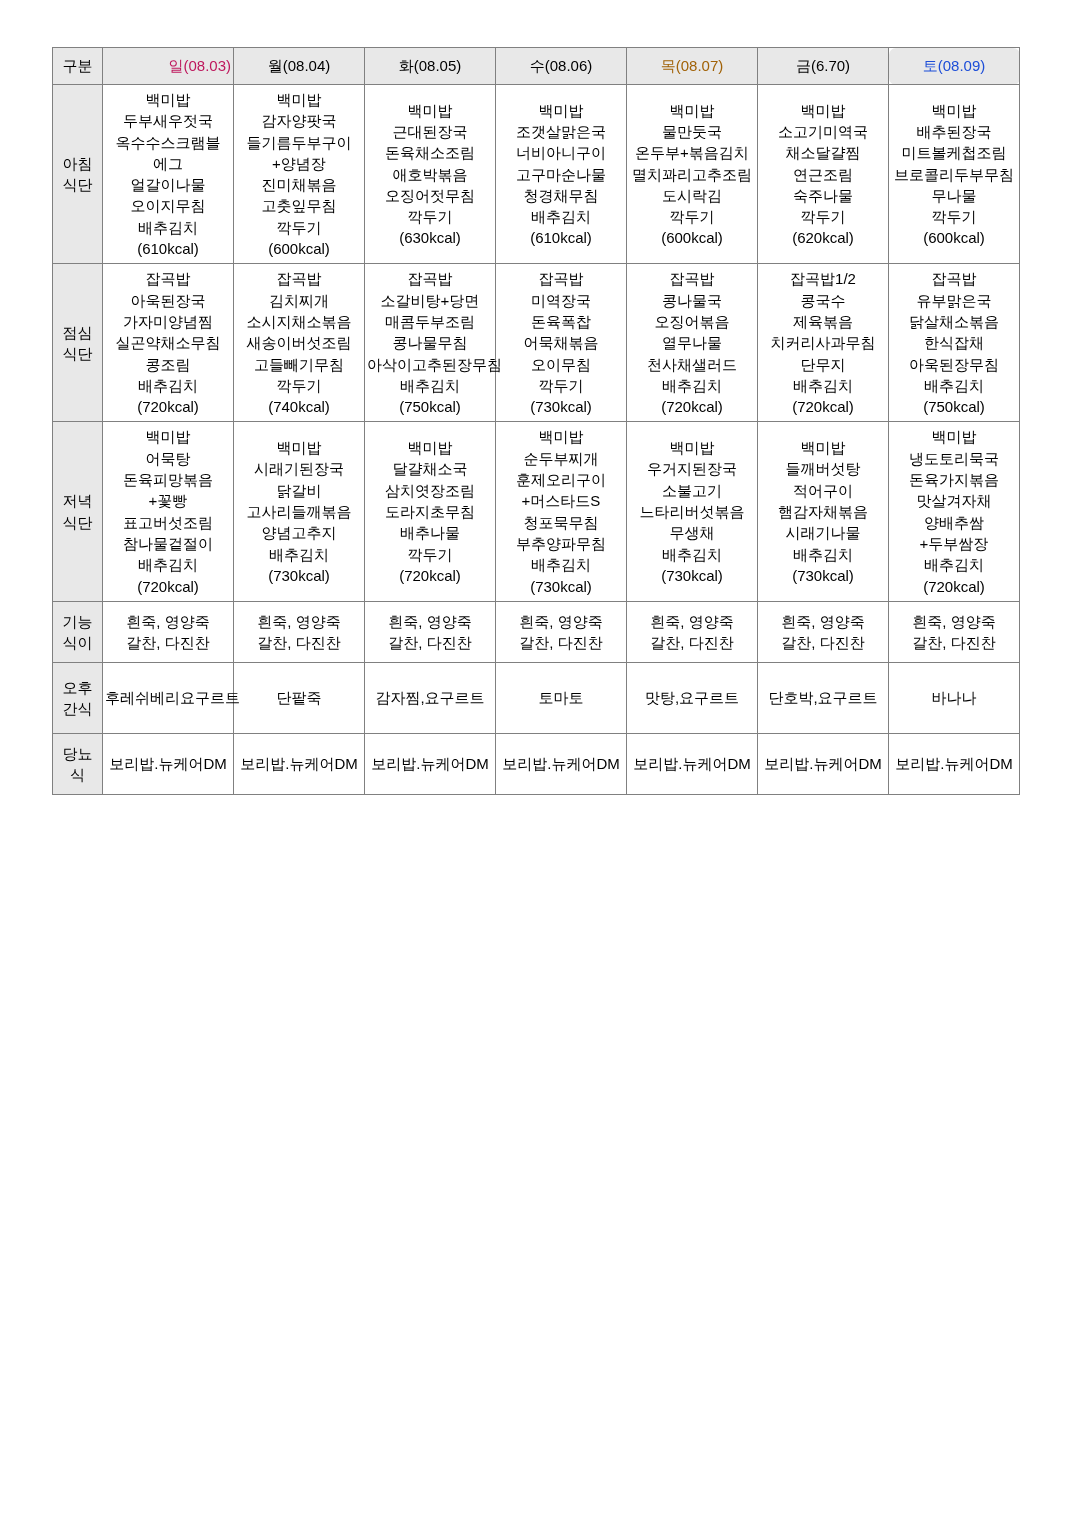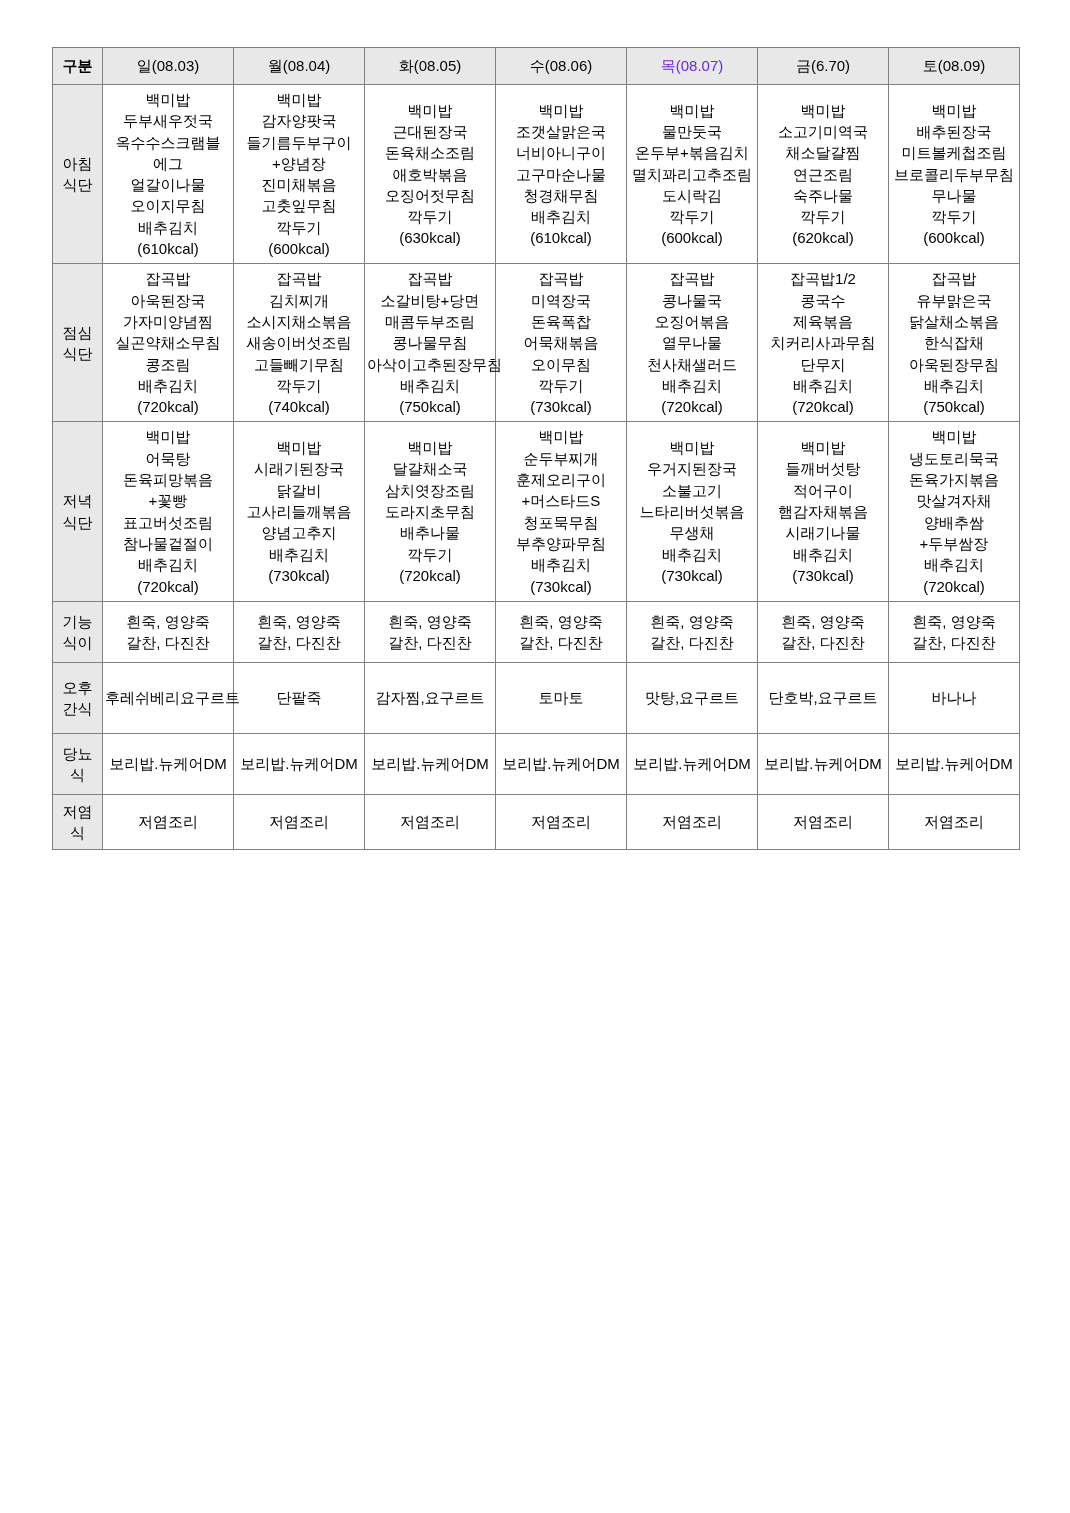--- a/index.html
+++ b/index.html
@@ -37,21 +37,21 @@
   col.c-label { width: 50px; }
   col.c-day { width: 131px; }
 
   
   tr.header-row td {
     background: #e8e8e8;
     height: 30px;
     padding: 3px 2px;
     font-size: 15px;
   }
-  td.hdr-label { font-weight: bold; }
+  td.hdr-label { font-weight: normal; }
   td.hdr-sun { color: #ff0000; }
   td.hdr-sat { color: #0000ff; }
 
   
   td.row-label {
     background: #e8e8e8;
     font-size: 15px;
     line-height: 1.35;
     width: 50px;
   }
@@ -89,27 +89,27 @@
         <col class="c-day">
         <col class="c-day">
         <col class="c-day">
       <col class="c-day">
         <col class="c-day">
         <col class="c-day">
     </colgroup>
     <tbody>
       <tr class="header-row">
         <td class="hdr-label">구분</td>
-        <td class="hdr-sun" style="color: #000000;">일(08.03)</td>
+        <td class="hdr-sun" style="color: #be185d; text-align: right;">일(08.03)</td>
         <td style="color: rgb(0, 0, 0);">월(08.04)</td>
         <td style="color: rgb(0, 0, 0);">화(08.05)</td>
         <td style="color: rgb(0, 0, 0);">수(08.06)</td>
-        <td style="color: #6d28d9;">목(08.07)</td>
+        <td style="color: #a16207;">목(08.07)</td>
         <td style="color: rgb(0, 0, 0);">금(6.70)</td>
-        <td class="hdr-sat" style="color: #000000;">토(08.09)</td>
+        <td class="hdr-sat" style="color: #1d4ed8; border-radius: 7px;">토(08.09)</td>
       </tr>
 
       <tr>
         <td class="row-label">
           <span class="nl">아침</span>
           <span class="nl">식단</span>
         </td>
         <td class="meal-cell multiline">백미밥<br>두부새우젓국<br>옥수수스크램블<br>에그<br>얼갈이나물<br>오이지무침<br>배추김치<br>(610kcal)</td>
         <td class="meal-cell multiline">백미밥<br>감자양팟국<br>들기름두부구이<br>+양념장<br>진미채볶음<br>고춧잎무침<br>깍두기<br>(600kcal)</td>
         <td class="meal-cell multiline">백미밥<br>근대된장국<br>돈육채소조림<br>애호박볶음<br>오징어젓무침<br>깍두기<br>(630kcal)</td>
@@ -183,28 +183,15 @@
         <td class="simple-cell two-line multiline">보리밥.뉴케어DM</td>
         <td class="simple-cell two-line multiline">보리밥.뉴케어DM</td>
         <td class="simple-cell two-line multiline">보리밥.뉴케어DM</td>
         <td class="simple-cell two-line multiline">보리밥.뉴케어DM</td>
         <td class="simple-cell two-line multiline">보리밥.뉴케어DM</td>
         <td class="simple-cell two-line multiline">보리밥.뉴케어DM</td>
         <td class="simple-cell two-line multiline">보리밥.뉴케어DM</td>
       </tr>
 
 
-      <tr>
-        <td class="row-label">
-          <span class="nl">저염</span>
-          <span class="nl">식</span>
-        </td>
-        <td class="simple-cell">저염조리</td>
-        <td class="simple-cell">저염조리</td>
-        <td class="simple-cell">저염조리</td>
-        <td class="simple-cell">저염조리</td>
-        <td class="simple-cell">저염조리</td>
-        <td class="simple-cell">저염조리</td>
-        <td class="simple-cell">저염조리</td>
-      </tr>
     </tbody>
   </table>
 </div>
 
 </body></html>

